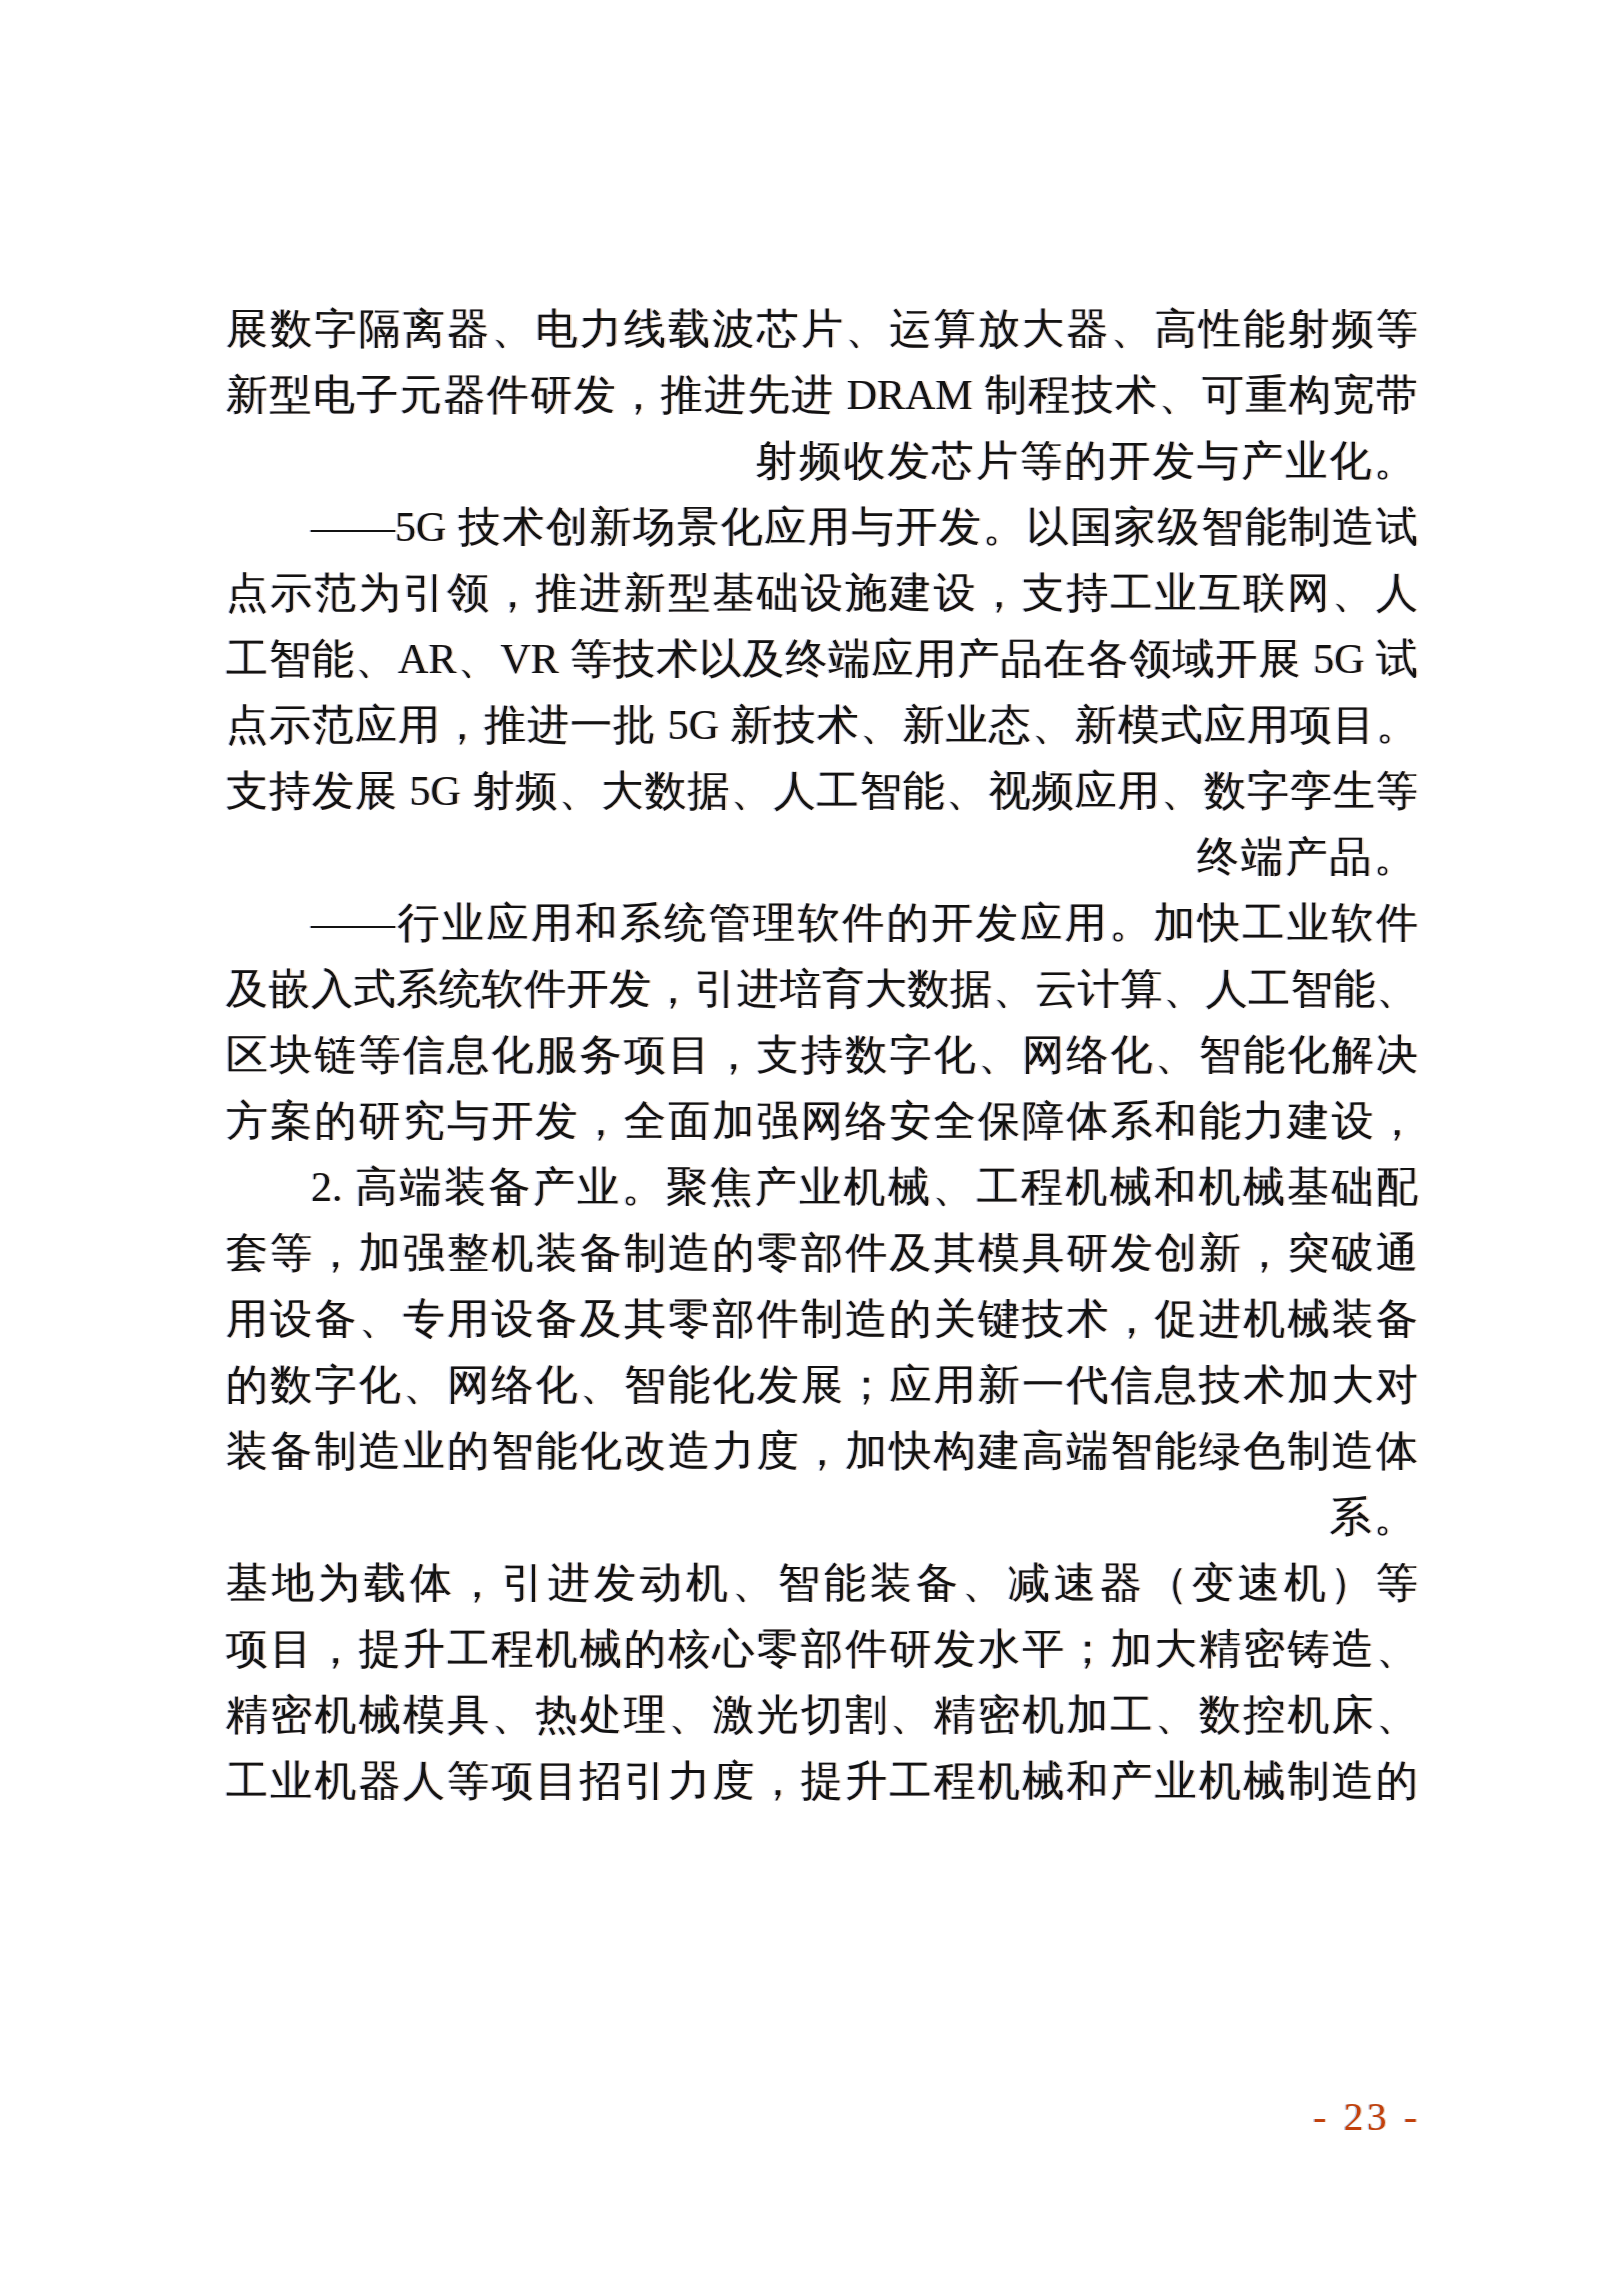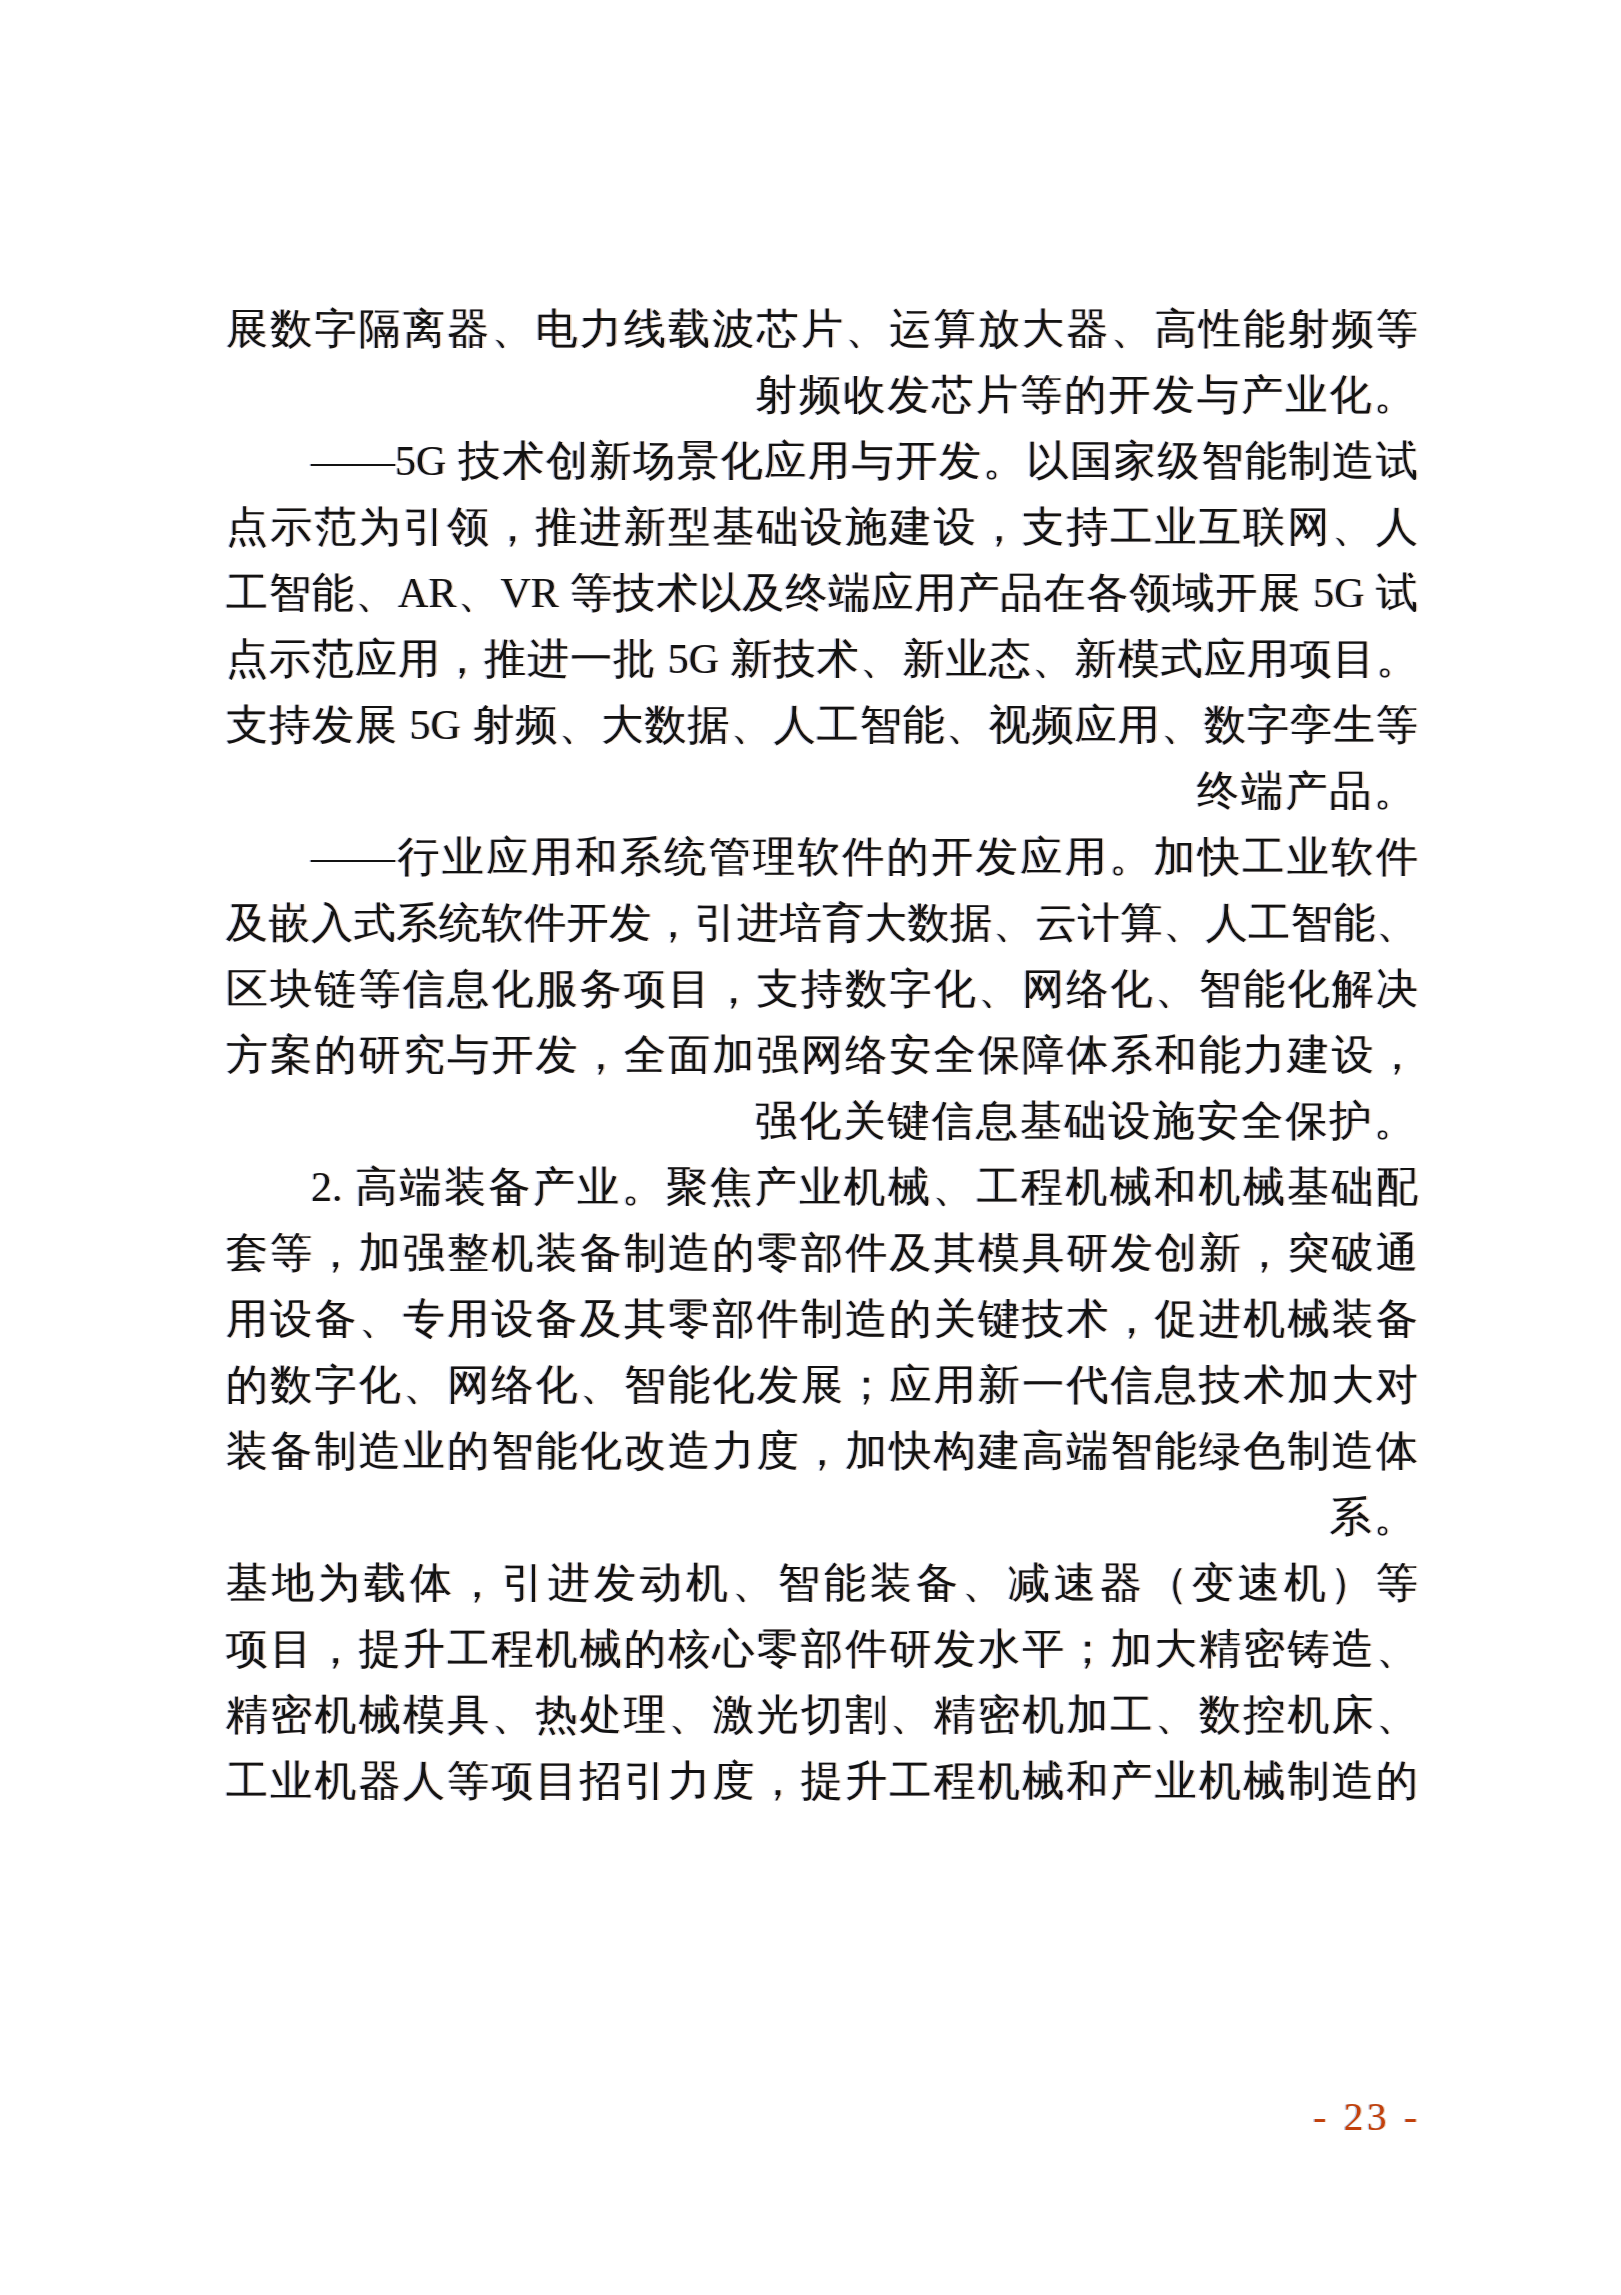--- a/index.html
+++ b/index.html
@@ -59,32 +59,32 @@
     text-shadow: 1.3px 0 0 rgba(193, 115, 43, 0.30), -1.3px 0 0 rgba(52, 82, 180, 0.30);
     white-space: pre;
   }
 </style>
 </head>
 <body>
 
 <div class="page">
   <div class="text-block">
       <div class="line justify">展数字隔离器、电力线载波芯片、运算放大器、高性能射频等</div>
+      <div class="line justify">新型电子元器件研发，推进先进 DRAM 制程技术、可重构宽带</div>
       <div class="line plain">射频收发芯片等的开发与产业化。</div>
       <div class="line justify indent">——5G 技术创新场景化应用与开发。以国家级智能制造试</div>
       <div class="line justify">点示范为引领，推进新型基础设施建设，支持工业互联网、人</div>
       <div class="line justify">工智能、AR、VR 等技术以及终端应用产品在各领域开展 5G 试</div>
       <div class="line justify">点示范应用，推进一批 5G 新技术、新业态、新模式应用项目。</div>
       <div class="line justify">支持发展 5G 射频、大数据、人工智能、视频应用、数字孪生等</div>
       <div class="line plain">终端产品。</div>
       <div class="line justify indent">——行业应用和系统管理软件的开发应用。加快工业软件</div>
       <div class="line justify">及嵌入式系统软件开发，引进培育大数据、云计算、人工智能、</div>
       <div class="line justify">区块链等信息化服务项目，支持数字化、网络化、智能化解决</div>
       <div class="line justify">方案的研究与开发，全面加强网络安全保障体系和能力建设，</div>
-      <div class="line plain">强化关键信息基础设施安全保护。</div>
       <div class="line justify indent">2. 高端装备产业。聚焦产业机械、工程机械和机械基础配</div>
       <div class="line justify">套等，加强整机装备制造的零部件及其模具研发创新，突破通</div>
       <div class="line justify">用设备、专用设备及其零部件制造的关键技术，促进机械装备</div>
       <div class="line justify">的数字化、网络化、智能化发展；应用新一代信息技术加大对</div>
       <div class="line justify">装备制造业的智能化改造力度，加快构建高端智能绿色制造体</div>
       <div class="line plain">系。</div>
       <div class="line justify">基地为载体，引进发动机、智能装备、减速器（变速机）等</div>
       <div class="line justify">项目，提升工程机械的核心零部件研发水平；加大精密铸造、</div>
       <div class="line justify">精密机械模具、热处理、激光切割、精密机加工、数控机床、</div>
       <div class="line justify">工业机器人等项目招引力度，提升工程机械和产业机械制造的</div>

